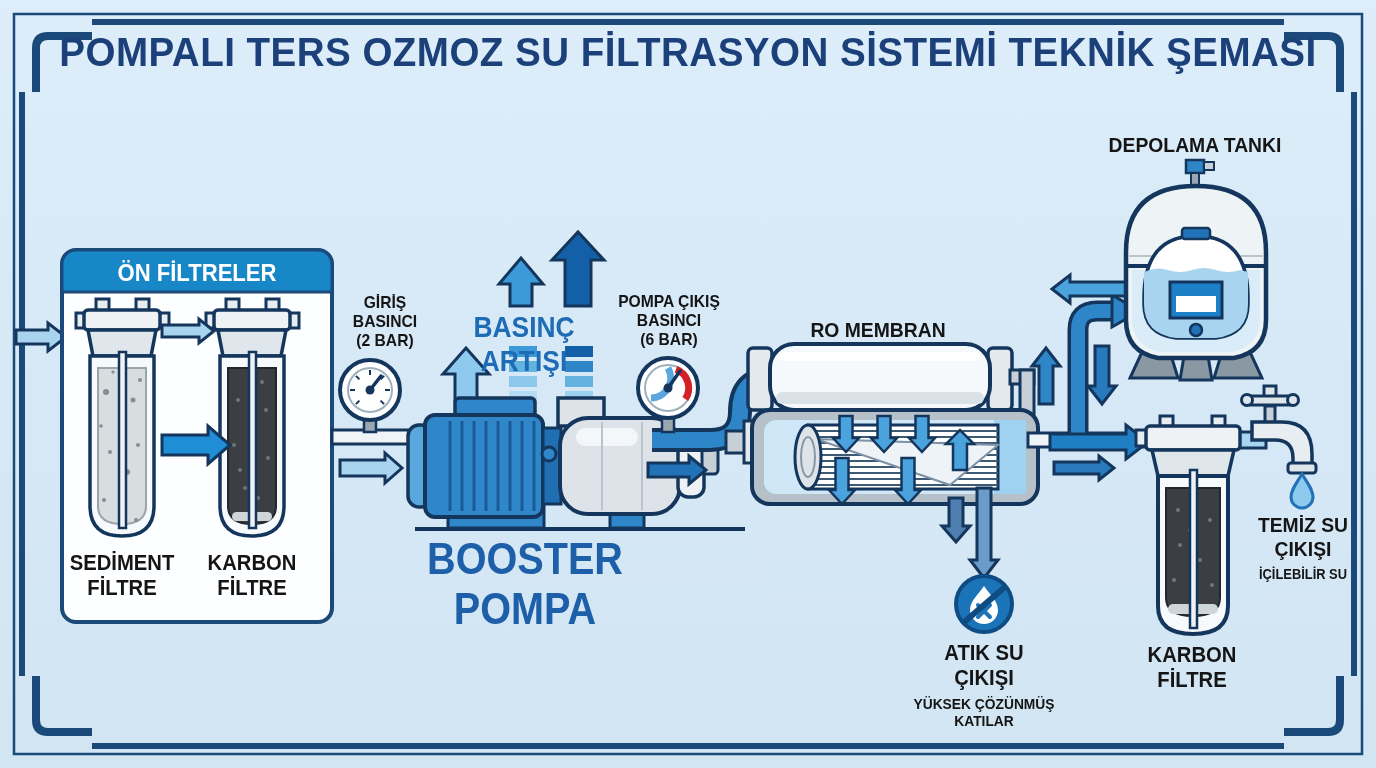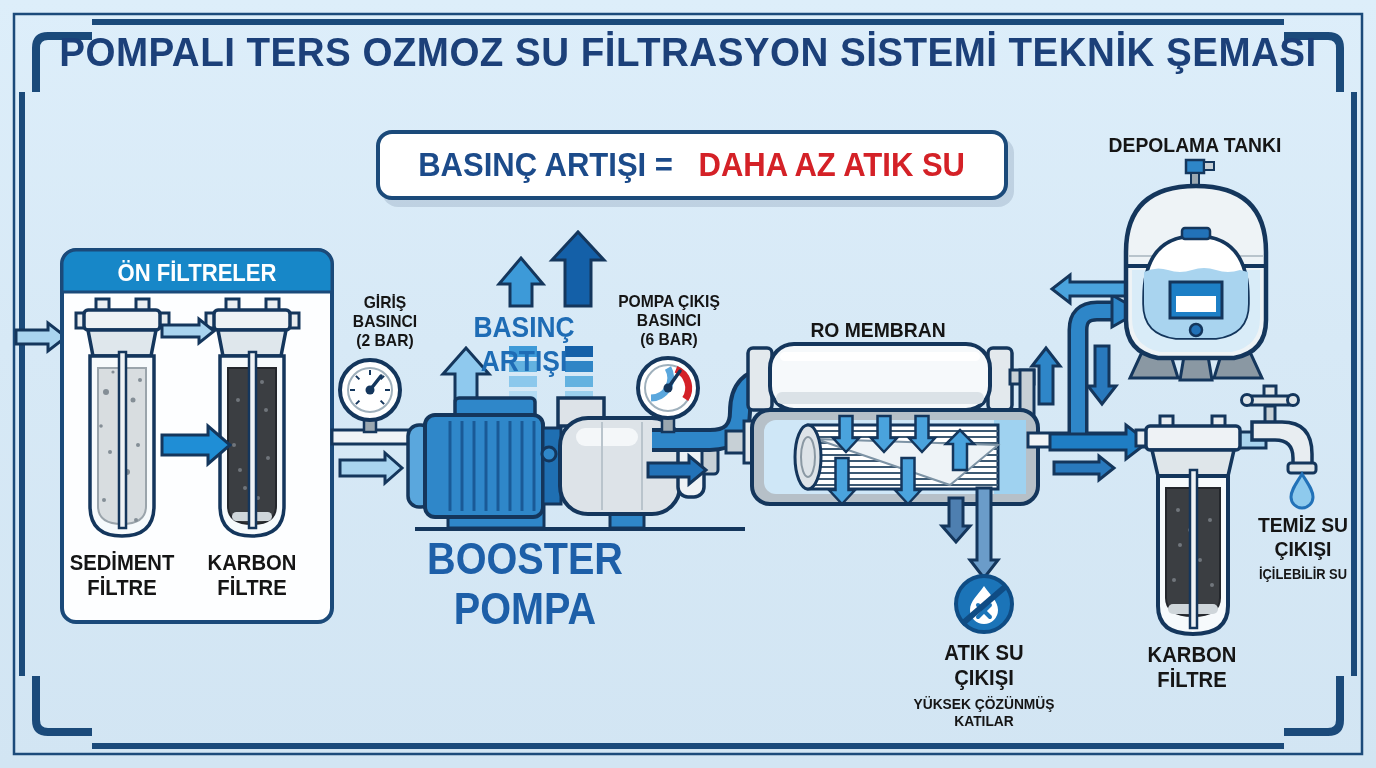--- a/index.html
+++ b/index.html
@@ -316,24 +316,20 @@
     <path d="M1252,422 H1282 Q1312,422 1312,454 V464 H1293 V458 Q1293,440 1275,440 H1252 Z" fill="#e8edf1" stroke="#14365c" stroke-width="3.5"></path>
     <rect x="1288" y="463" width="28" height="10" rx="3" fill="#dfe6ea" stroke="#14365c" stroke-width="3"></rect>
   </g>
   <g>
     <path d="M1302,474 C1296,484 1291,490 1291,497 A11,11 0 0 0 1313,497 C1313,490 1308,484 1302,474 Z" fill="#8ecaed" stroke="#2272b8" stroke-width="3"></path>
   </g>
 </svg>
 
 <div class="lbl title">POMPALI TERS OZMOZ SU FİLTRASYON SİSTEMİ TEKNİK ŞEMASI</div>
 
-<div class="banner">
-  <span class="blue">BASINÇ ARTIŞI =</span>
-  <span class="red">DAHA AZ ATIK SU</span>
-</div>
 
 <div class="lbl hdr-onfilt">ÖN FİLTRELER</div>
 <div class="lbl lbl-sediment">SEDİMENT
 FİLTRE</div>
 <div class="lbl lbl-karbon">KARBON
 FİLTRE</div>
 <div class="lbl lbl-giris">GİRİŞ
 BASINCI
 (2 BAR)</div>
 <div class="lbl lbl-basinc">BASINÇ ARTIŞI</div>

